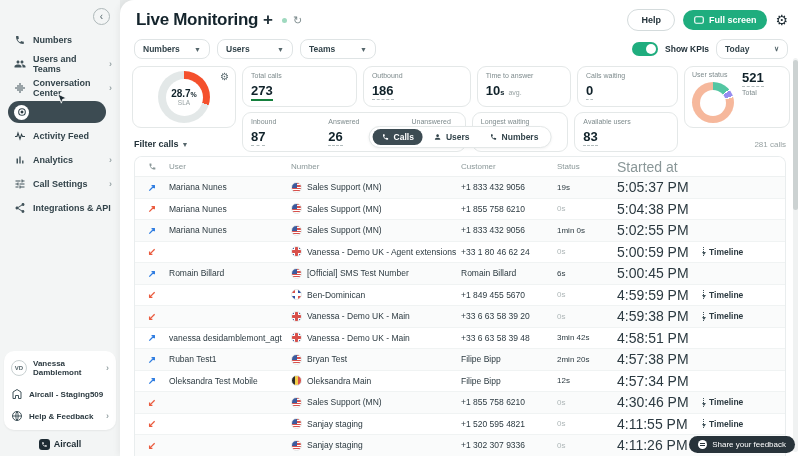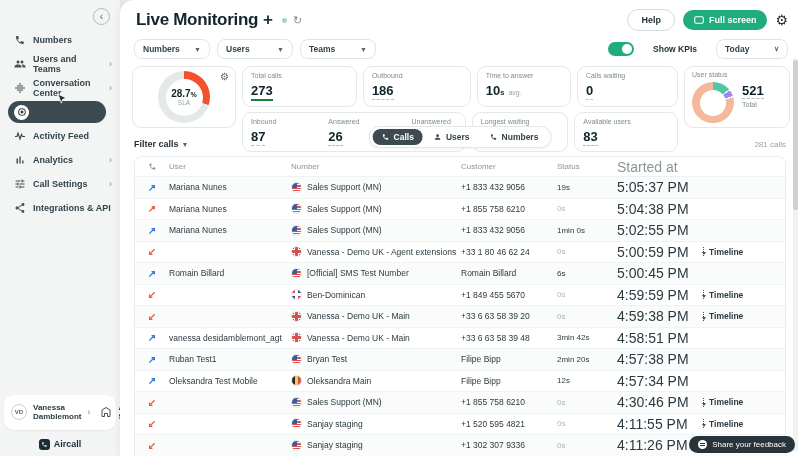--- a/index.html
+++ b/index.html
@@ -12,21 +12,21 @@
   .collapse-btn { position:absolute; top:8px; right:10px; width:17px; height:17px; border:1px solid #aeb8b9; border-radius:50%; background:#f3f5f5; color:#55666b; font-size:10px; line-height:15px; text-align:center; cursor:pointer; }
   .nav { position:absolute; top:28px; left:0; right:0; display:flex; flex-direction:column; }
   .nav-item { display:flex; align-items:center; gap:7px; padding:0 8px 0 14px; height:24px; font-size:9px; font-weight:bold; color:#33444b; cursor:pointer; position:relative; }
   .nav-item svg { width:12px; height:12px; fill:#41535a; flex:0 0 12px; }
   .nav-item .chev { margin-left:auto; color:#9aa6a8; font-size:9px; }
   .nav-item.selected { background:#3c4b52; border-radius:12px; margin:1px 14px 1px 8px; height:22px; padding:0 6px; }
   .nav-item.selected .icon-circle { width:15px; height:15px; background:#fff; border-radius:50%; display:flex; align-items:center; justify-content:center; }
   .nav-item.selected .icon-circle svg { width:10px; height:10px; fill:#2c3a41; stroke:#2c3a41; }
   .cursor-glyph { position:absolute; left:57px; top:93px; z-index:5; }
 
-  .side-card { position:absolute; left:4px; right:4px; bottom:26px; background:#fff; border-radius:10px; padding:8px 7px; box-shadow:0 1px 2px rgba(0,0,0,.06); display:flex; flex-direction:row; gap:10px; }
+  .side-card { position:absolute; left:4px; right:4px; bottom:26px; background:#fff; border-radius:10px; padding:8px 7px; box-shadow:0 1px 2px rgba(0,0,0,.06); display:flex; flex-direction:column; gap:10px; }
   .side-row { display:flex; align-items:center; gap:6px; font-size:8px; font-weight:bold; color:#2c3a41; cursor:pointer; }
   .side-row .chev { margin-left:auto; color:#9aa6a8; font-size:9px; }
   .avatar { width:16px; height:16px; border:1px solid #c9d1d2; border-radius:50%; font-size:6px; color:#55666b; display:flex; align-items:center; justify-content:center; font-weight:bold; flex:0 0 16px; background:#fff; }
   .side-row svg { width:12px; height:12px; fill:none; stroke:#41535a; stroke-width:2; flex:0 0 12px; }
   .brand { position:absolute; bottom:6px; left:0; right:0; display:flex; justify-content:center; gap:4px; font-size:9px; font-weight:bold; color:#1d2b33; }
   .brand-mark { width:11px; height:11px; background:#1d2b33; border-radius:3px; display:flex; align-items:center; justify-content:center; }
   .brand-mark svg { width:7px; height:7px; fill:#fff; }
 
   
   .main { flex:1; background:#fff; border-top-left-radius:14px; box-shadow:-2px 0 6px rgba(0,0,0,.05); position:relative; overflow:hidden; }
@@ -37,21 +37,21 @@
   .refresh { margin-left:6px; color:#7b8a8c; font-size:11px; cursor:pointer; }
   .hdr-right { margin-left:auto; display:flex; align-items:center; gap:8px;justify-content:flex-end; }
   .btn-help { border:1px solid #d4dbdc; border-radius:14px; background:#fff; padding:5px 13px; font-size:9px; font-weight:bold; color:#24333b; cursor:pointer; }
   .btn-green { border:none; border-radius:14px; background:#1fad7e; padding:5px 11px; font-size:9px; font-weight:bold; color:#fff; cursor:pointer; display:flex; align-items:center; gap:5px; }
   .btn-green svg { width:10px; height:8px; fill:none; stroke:#fff; stroke-width:1.6; }
   .gear { font-size:14px; color:#1d2b33; cursor:pointer; line-height:1; }
 
   .filter-bar { display:flex; align-items:center; gap:7px; padding:4px 12px 5px 14px; }
   .select { display:flex; align-items:center; justify-content:space-between; border:1px solid #dfe4e5; border-radius:8px; padding:4px 8px; width:76px; font-size:8.5px; font-weight:bold; color:#33444b; cursor:pointer; background:#fff; }
   .select .caret { color:#55666b; font-size:7px; }
-  .filter-right { margin-left:auto; display:flex; align-items:center; gap:19px; }
+  .filter-right { margin-left:auto; display:flex; align-items:center; gap:7px; }
   .toggle { width:26px; height:14px; background:#1fad7e; border-radius:8px; position:relative; cursor:pointer; }
   .toggle .knob { position:absolute; right:2px; top:2px; width:10px; height:10px; background:#fff; border-radius:50%; }
   .toggle-label { font-size:8.5px; font-weight:bold; color:#24333b; }
 
   
   .kpis { display:flex; gap:6px; padding:2px 10px 4px 12px; height:68px; }
   .card { border:1px solid #e4e8e8; border-radius:9px; background:#fff; padding:5px 8px; }
   .klabel { font-size:7px; color:#7e8b8d; margin-bottom:2px; white-space:nowrap; }
   .kval { font-size:13px; font-weight:800; color:#10222a; display:inline-block; border-bottom:1px dashed #b3bdbe; line-height:1.15; }
   .kval.nound { border-bottom:none; }
@@ -69,21 +69,21 @@
   .sla-lab { font-size:6.5px; color:#98a2a3; }
   .kgrid { flex:1; display:flex; flex-direction:column; gap:5px; }
   .krow { display:flex; gap:6px; flex:1; }
   .kw-a { flex:28; } .kw-b { flex:26; } .kw-c { flex:22; } .kw-d { flex:24; }
   .kwide { flex:56; display:flex; align-items:flex-start; justify-content:space-between; padding-right:14px; }
   .kw-e { flex:22; } .kw-f { flex:24; }
   .ustat-card { width:106px; flex:0 0 106px; display:flex; gap:8px; padding:4px 7px; }
   .ustat-left { display:flex; flex-direction:column; }
   .ustat-donut { width:42px; height:42px; margin-top:2px; }
   .ustat-donut .donut-inner { width:26px; height:26px; }
-  .ustat-right { display:flex; flex-direction:column; justify-content:center; }
+  .ustat-right { display:flex; flex-direction:column; }
 
   
   .listbar { display:flex; align-items:center; padding:3px 14px 3px 14px; position:relative; height:24px; }
   .filter-calls { font-size:9px; font-weight:bold; color:#24333b; cursor:pointer; }
   .filter-calls .caret { font-size:7px; color:#55666b; margin-left:3px; }
   .tabs { position:absolute; left:50%; transform:translateX(-50%); top:-6px; display:flex; gap:2px; border:1px solid #e4e8e8; border-radius:14px; background:#fff; padding:2px 3px; box-shadow:0 1px 3px rgba(0,0,0,.05); }
   .tab { display:flex; align-items:center; gap:4px; padding:3px 9px; border-radius:11px; font-size:8.5px; font-weight:bold; color:#33444b; cursor:pointer; }
   .tab svg { width:8px; height:8px; fill:#33444b; }
   .tab.active { background:#3c4b52; color:#fff; }
   .tab.active svg { fill:#fff; }

